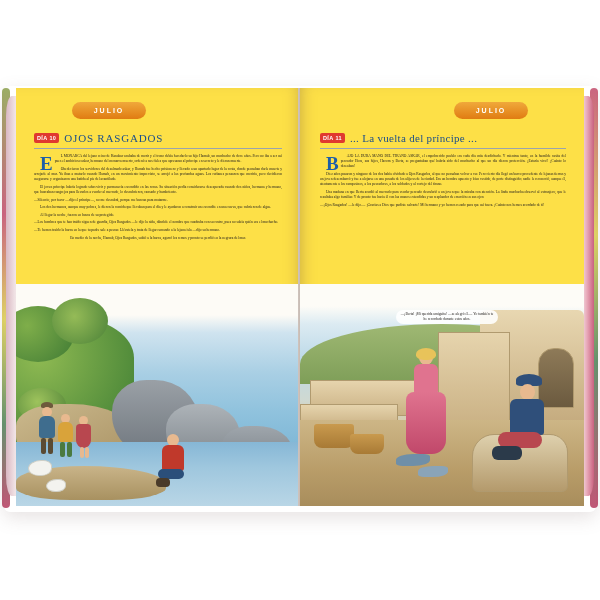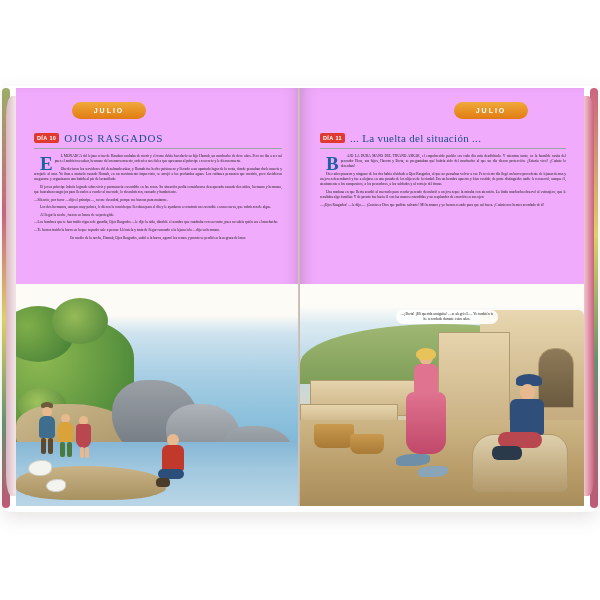--- a/index.html
+++ b/index.html
@@ -64,21 +64,21 @@
     background: linear-gradient(to bottom, #c14a6a, #d8c94b 35%, #4b7f55 65%, #b53a5e);
     opacity: .85;
     border-radius: 4px;
   }
 
   .leaf {
     position: absolute;
     top: 0;
     width: 284px;
     height: 418px;
-    background: #f0abfc;
+    background: #fde047;
     overflow: hidden;
   }
   .leaf.left  { left: 10px;  box-shadow: inset -10px 0 16px -10px rgba(90,60,60,.35); }
   .leaf.right { right: 10px; box-shadow: inset 10px 0 16px -10px rgba(90,60,60,.35); }
 
   .gutter {
     position: absolute;
     left: 292px;
     top: 0;
     width: 16px;
@@ -388,21 +388,21 @@
     </div>
 
     <div class="gutter"></div>
 
     <div class="leaf right">
 
       <div class="month-tab r">JULIO</div>
 
       <div class="story-head r">
         <span class="day-badge">DÍA 11</span>
-        <span class="story-title">... La vuelta del situación ...</span>
+        <span class="story-title">... La vuelta del príncipe ...</span>
       </div>
       <div class="rule r"></div>
 
       <div class="textcol r">
         <p>
           <span class="dropcap">B</span>
           <span>AJO LA DURA MANO DEL TIRANO ASKAR, el empobrecido pueblo era cada día más desdichado. Y mientras tanto, en la humilde casita del pescador Hora, sus hijos, Hacom y Berta, se preguntaban qué habría sido del muchacho al que un día dieron protección. ¿Estaría vivo? ¿Cuánto lo deseaban!</span>
         </p>
         <p>Diez años pasaron y ninguno de los dos había olvidado a Ojos Rasgados, al que no pensaban volver a ver. Pero cierto día llegó un barco procedente de lejanas tierras y un joven desembarcó y fue a alojarse en una posada de los alijeres de la ciudad. Era un hombre apuesto y bien vestido, de porte distinguido; nadie le reconoció, aunque él, atentamente a los campesinos, a los pescadores, a los soldados y al cortejo del tirano.</p>
         <p>Una mañana en que Berta acudió al mercado para vender pescado descubrió a un joven que la miraba con atención. La linda muchacha observó al extranjero, que le resultaba algo familiar. Y de pronto fue hacia él con las manos extendidas y un resplandor de emoción en sus ojos:</p>

